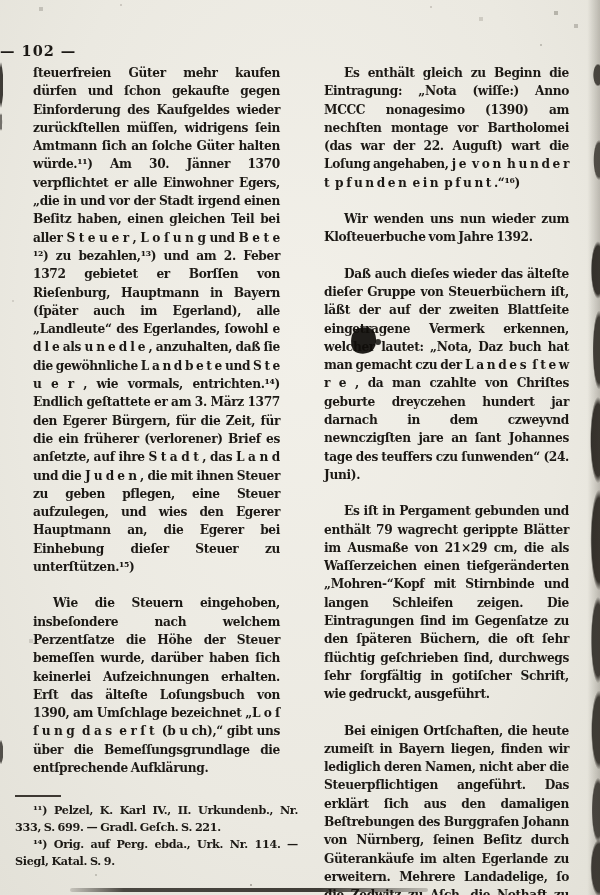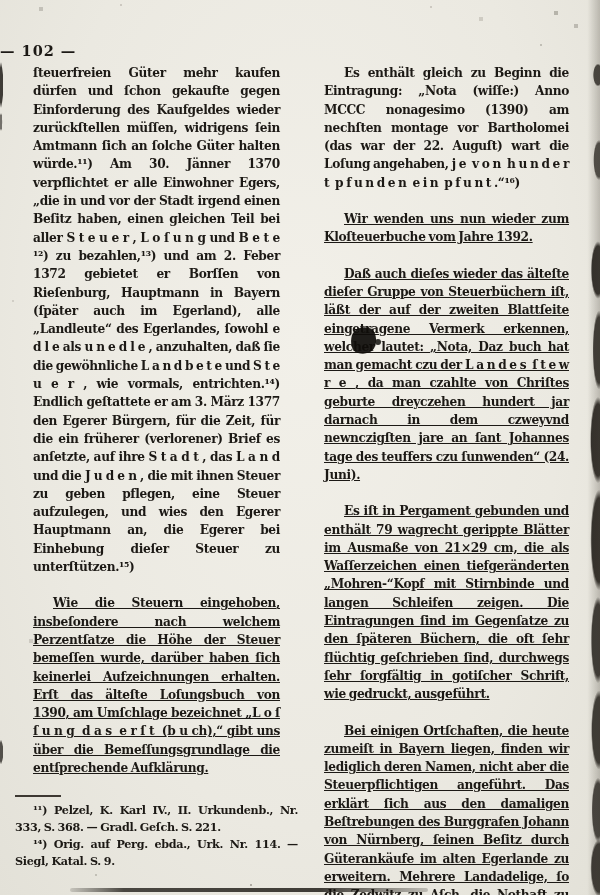--- a/index.html
+++ b/index.html
@@ -9,21 +9,21 @@
     background-image:radial-gradient(ellipse at 50% 38%, #f2f0e9 0%, #ebe9e1 62%, #e3e1d8 100%);
     font-family:"DejaVu Serif", serif;font-weight:700;color:#1c1915;
   }
   .page-header{position:absolute;top:42px;left:0;width:100%;
     font-size:14.5px;letter-spacing:1px;}
   .col{position:absolute;top:46px;}
   .col-left{left:15px;width:283px;}
   .col-right{left:306px;width:281px;}
   p.bp{margin:18px;text-align:justify;font-size:12.2px;line-height:18.3px;
     letter-spacing:-0.35px;word-spacing:-1px;hyphens:auto;-webkit-hyphens:auto;}
-  p.bp.m{margin-top:4px;text-decoration:underline;}
+  p.bp.m{margin-top:4px;}
   p.bp.ind{text-indent:20px;}
   .fnsep{width:46px;height:0;border-top:2px solid rgba(30,26,20,.85);margin:7px 0 5px 0;}
   p.fn{margin:0;text-align:justify;font-size:11.2px;line-height:17px;
     letter-spacing:-0.3px;word-spacing:-0.8px;text-indent:18px;hyphens:auto;-webkit-hyphens:auto;}
   
   .edge-right{position:absolute;right:0;top:0;width:18px;height:895px;filter:blur(.4px);
     background-image:
       linear-gradient(to left, rgba(70,64,55,.28), rgba(70,64,55,0) 70%),
       radial-gradient(ellipse 7px 16px at 16px 75px, rgba(18,15,11,.75) 60%, transparent 72%),
       radial-gradient(ellipse 8px 28px at 17px 160px, rgba(18,15,11,.7) 60%, transparent 72%),
@@ -59,21 +59,21 @@
 <body>
 
 <div class="page">
 
   <div class="page-header">— 102 —</div>
 
   <div class="col col-left">
     <p class="bp">ſteuerfreien Güter mehr kaufen dürfen und ſchon gekaufte gegen Einforderung des Kaufgeldes wieder zurückſtellen müſſen, widrigens ſein Amtmann ſich an ſolche Güter halten würde.¹¹) Am 30. Jänner 1370 verpflichtet er alle Einwohner Egers, „die in und vor der Stadt irgend einen Beſitz haben, einen gleichen Teil bei aller S t e u e r , L o ſ u n g und B e t e ¹²) zu bezahlen,¹³) und am 2. Feber 1372 gebietet er Borſſen von Rieſenburg, Hauptmann in Bayern (ſpäter auch im Egerland), alle „Landleute“ des Egerlandes, ſowohl e d l e als u n e d l e , anzuhalten, daß ſie die gewöhnliche L a n d b e t e und S t e u e r , wie vormals, entrichten.¹⁴) Endlich geſtattete er am 3. März 1377 den Egerer Bürgern, für die Zeit, für die ein früherer (verlorener) Brief es anſetzte, auf ihre S t a d t , das L a n d und die J u d e n , die mit ihnen Steuer zu geben pflegen, eine Steuer aufzulegen, und wies den Egerer Hauptmann an, die Egerer bei Einhebung dieſer Steuer zu unterſtützen.¹⁵)</p>
     <p class="bp m ind">Wie die Steuern eingehoben, insbeſondere nach welchem Perzentſatze die Höhe der Steuer bemeſſen wurde, darüber haben ſich keinerlei Aufzeichnungen erhalten. Erſt das älteſte Loſungsbuch von 1390, am Umſchlage bezeichnet „L o ſ ſ u n g &nbsp;d a s &nbsp;e r ſ t &nbsp;(b u ch),“ gibt uns über die Bemeſſungsgrundlage die entſprechende Aufklärung.</p>
     <div class="fnsep"></div>
-    <p class="fn">¹¹) Pelzel, K. Karl IV., II. Urkundenb., Nr. 333, S. 368. — Gradl. Geſch. S. 221.</p>
+    <p class="fn">¹¹) Pelzel, K. Karl IV., II. Urkundenb., Nr. 333, S. 699. — Gradl. Geſch. S. 221.</p>
     <p class="fn">¹⁴) Orig. auf Perg. ebda., Urk. Nr. 114. — Siegl, Katal. S. 9.</p>
 
   </div>
 
   <div class="col col-right">
     <p class="bp ind">Es enthält gleich zu Beginn die Eintragung: „Nota (wiſſe:) Anno MCCC nonagesimo (1390) am nechſten montage vor Bartholomei (das war der 22. Auguſt) wart die Loſung angehaben, j e &nbsp;v o n &nbsp;h u n d e r t &nbsp;p f u n d e n &nbsp;e i n &nbsp;p f u n t .“¹⁶)</p>
     <p class="bp m ind">Wir wenden uns nun wieder zum Kloſteuerbuche vom Jahre 1392.</p>
     <p class="bp m ind">Daß auch dieſes wieder das älteſte dieſer Gruppe von Steuerbüchern iſt, läßt der auf der zweiten Blattſeite eingetragene Vermerk erkennen, welcher lautet: „Nota, Daz buch hat man gemacht czu der L a n d e s &nbsp;ſ t e w r e , da man czahlte von Chriſtes geburte dreyczehen hundert jar darnach in dem czweyvnd newnczigſten jare an ſant Johannes tage des teuffers czu ſunwenden“ (24. Juni).</p>
     <p class="bp m ind">Es iſt in Pergament gebunden und enthält 79 wagrecht gerippte Blätter im Ausmaße von 21×29 cm, die als Waſſerzeichen einen tiefgeränderten „Mohren-“Kopf mit Stirnbinde und langen Schleifen zeigen. Die Eintragungen ſind im Gegenſatze zu den ſpäteren Büchern, die oft ſehr flüchtig geſchrieben ſind, durchwegs ſehr ſorgfältig in gotiſcher Schrift, wie gedruckt, ausgeführt.</p>
     <p class="bp m ind">Bei einigen Ortſchaften, die heute zumeiſt in Bayern liegen, finden wir lediglich deren Namen, nicht aber die Steuerpflichtigen angeführt. Das erklärt ſich aus den damaligen Beſtrebungen des Burggrafen Johann von Nürnberg, ſeinen Beſitz durch Güterankäufe im alten Egerlande zu erweitern. Mehrere Landadelige, ſo die Zedwitz zu Aſch, die Nothaft zu Thierſtein u. a. kamen ihm dabei willig entgegen. Erfolglos proteſtierten die Egerer gegen dieſe Ab-</p>

